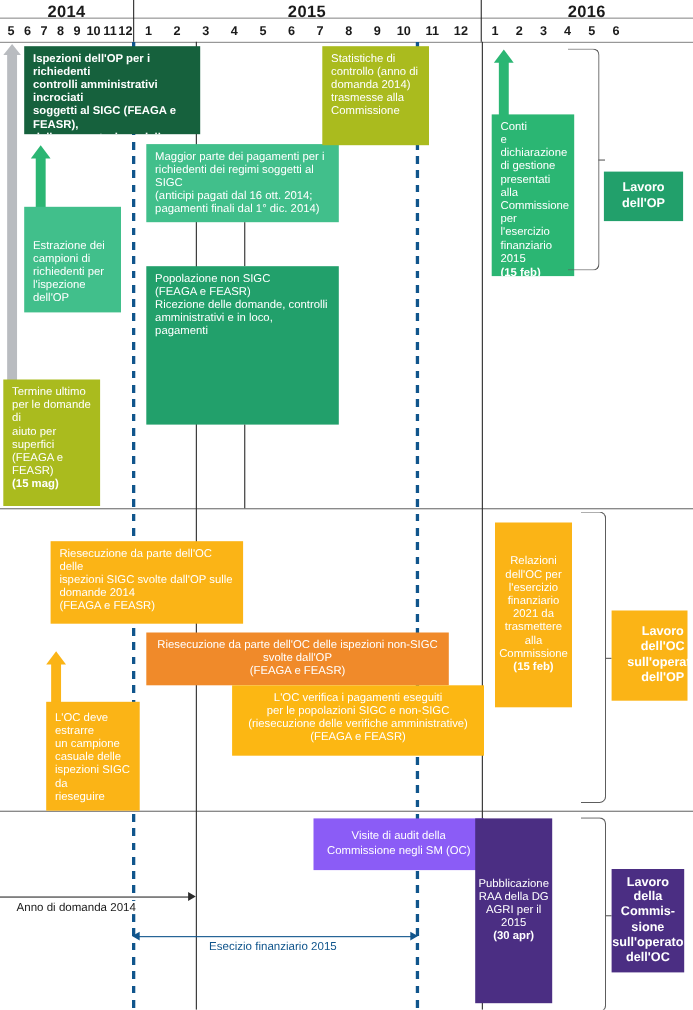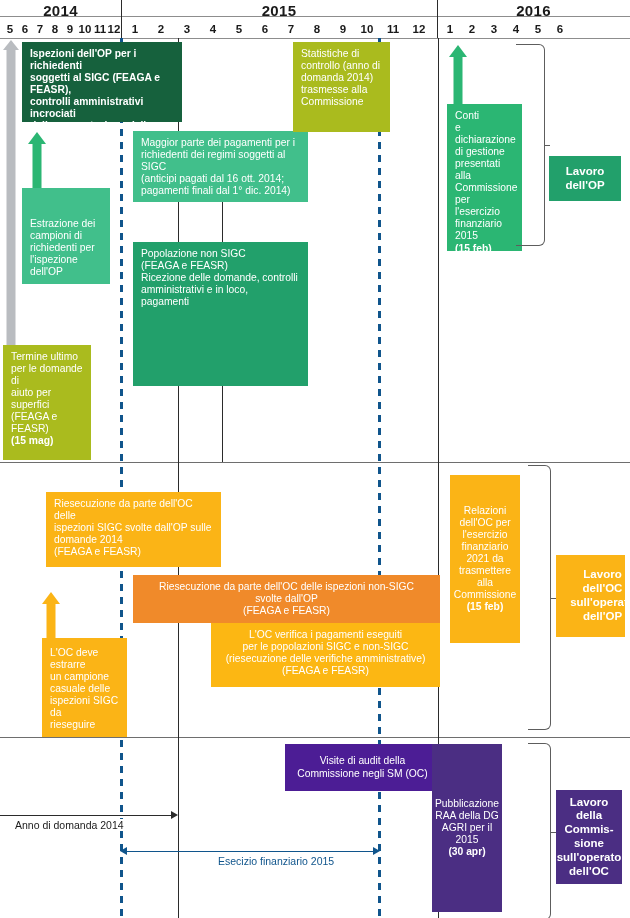--- a/index.html
+++ b/index.html
@@ -30,21 +30,21 @@
        padding:6px 8px 6px 8px;line-height:1.17;overflow:hidden;}
   .box span.l{display:block;}
   .green-d{background:#16613d;}
   .green-m{background:#22a06b;}
   .green-l{background:#41bf8b;}
   .green-s{background:#2bb673;}
   .olive{background:#aabb1e;}
   .orange-d{background:#f08a2a;}
   .orange-m{background:#fbb416;}
   .orange-l{background:#fcb713;}
-  .purple-l{background:#4c1d95;}
+  .purple-l{background:#8b5cf6;}
   .purple-d{background:#4b2e83;}
 
   .legend{position:absolute;color:#fff;font-weight:bold;text-align:center;
           display:flex;align-items:center;justify-content:center;font-size:11.5px;
           line-height:1.2;box-sizing:border-box;padding:4px;}
 
   .c-center{text-align:center;}
   .b{font-weight:bold;}
 
   
@@ -125,22 +125,22 @@
   <div class="vdash" style="left:120px;top:38px;height:880px;"></div>
   <div class="vdash" style="left:378px;top:38px;height:880px;"></div>
 
   <div class="uparrow" style="left:2px;top:40px;width:18px;height:310px;">
     <div class="head" style="border-bottom:10px solid #b9bcc0;"></div>
     <div class="shaft" style="top:9px;width:9px;height:301px;background:#b9bcc0;"></div>
   </div>
 
   <div class="box green-d" style="left:22px;top:42px;width:160px;height:80px;font-size:10.3px;font-weight:bold;">
     <span class="l">Ispezioni dell'OP per i richiedenti</span>
+    <span class="l">controlli amministrativi incrociati</span>
     <span class="l">soggetti al SIGC (FEAGA e FEASR),</span>
-    <span class="l">controlli amministrativi incrociati</span>
     <span class="l">dalla presentazione della</span>
 
   </div>
 
   <div class="uparrow" style="left:26px;top:132px;width:22px;height:60px;">
     <div class="head" style="border-left-width:9px;border-right-width:9px;border-bottom:12px solid #2bb673;"></div>
     <div class="shaft" style="top:11px;width:9px;height:49px;background:#2bb673;"></div>
   </div>
 
   <div class="box green-l" style="left:22px;top:188px;width:88px;height:96px;font-size:10.3px;display:flex;align-items:flex-end;">
@@ -217,21 +217,21 @@
     </div>
   </div>
 
   <div class="box orange-m" style="left:46px;top:492px;width:175px;height:75px;font-size:10.3px;">
     <span class="l">Riesecuzione da parte dell'OC delle</span>
     <span class="l">ispezioni SIGC svolte dall'OP sulle</span>
     <span class="l">domande 2014</span>
     <span class="l">(FEAGA e FEASR)</span>
   </div>
 
-  <div class="box orange-d c-center" style="left:133px;top:575px;width:307px;height:48px;font-size:10.3px;">
+  <div class="box orange-d c-center" style="left:133px;top:575px;width:275px;height:48px;font-size:10.3px;">
     <span class="l">Riesecuzione da parte dell'OC delle ispezioni non-SIGC</span>
     <span class="l">svolte dall'OP</span>
     <span class="l">(FEAGA e FEASR)</span>
   </div>
 
   <div class="box orange-l c-center" style="left:211px;top:623px;width:229px;height:64px;font-size:10.3px;">
     <span class="l">L'OC verifica i pagamenti eseguiti</span>
     <span class="l">per le popolazioni SIGC e non-SIGC</span>
     <span class="l">(riesecuzione delle verifiche amministrative)</span>
     <span class="l">(FEAGA e FEASR)</span>
@@ -308,15 +308,15 @@
     </div>
   </div>
 
   <div class="hline-dark" style="left:0px;top:815px;width:172px;"></div>
   <div class="arw-r-dark" style="left:171px;top:811px;"></div>
   <div class="ann-txt" style="left:12px;top:819px;background:#fff;padding:0 3px;">Anno di domanda 2014</div>
 
   <div class="hline-blue" style="left:124px;top:851px;width:252px;"></div>
   <div class="arw-l-blue" style="left:120px;top:847px;"></div>
   <div class="arw-r-blue" style="left:373px;top:847px;"></div>
-  <div class="ann-txt-blue" style="left:186px;top:855px;background:#fff;padding:0 4px;margin-left:28px;">Esecizio finanziario 2015</div>
+  <div class="ann-txt-blue" style="left:186px;top:855px;background:#fff;padding:0 4px;">Esecizio finanziario 2015</div>
 
 </div>
 
 </body></html>

